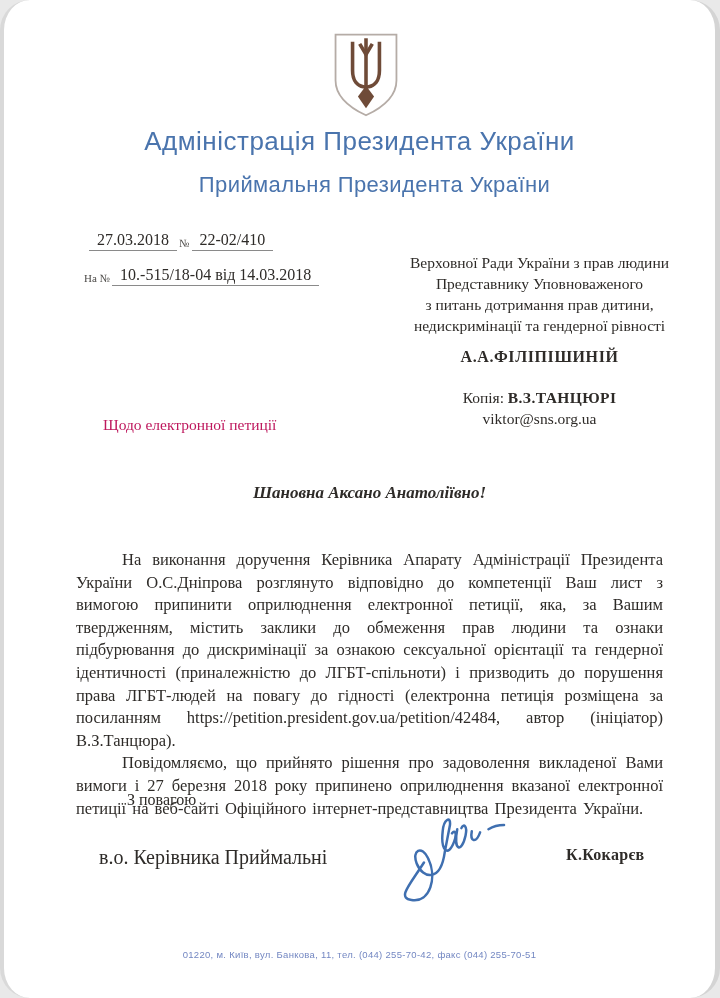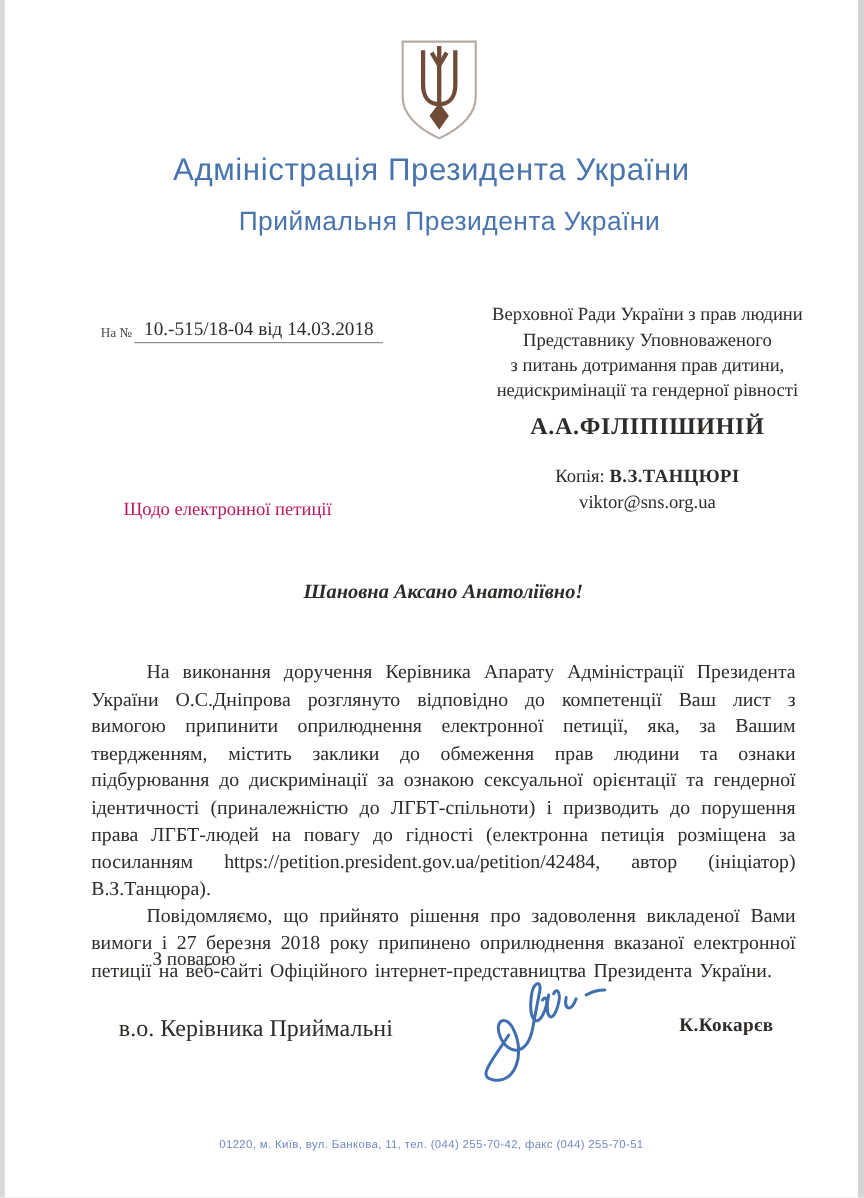--- a/index.html
+++ b/index.html
@@ -3,37 +3,37 @@
 <meta charset="utf-8">
 <style>
   :root{
     --header-blue:#4a74ad; --text:#2e2b28; --emblem:#6f4b38; --shield:#b5aca6;
     --sig:#3f6fb0; --footer-blue:#7387c2; --rule:#8a8a8a;
   }
   html,body{margin:0;padding:0;background:#e9e9e9;}
   .page{
     position:relative; width:720px; height:998px; margin:0 auto; background:#ffffff;
     box-sizing:border-box; border-left:4px solid #d9d9d9; border-right:5px solid #d4d4d4;
-    font-family:"Liberation Serif", serif; color:var(--text); overflow:hidden;
+    font-family:"Liberation Serif", serif; color:var(--text); overflow:hidden;border-radius:30px;
   }
   .abs{position:absolute;}
   
   .emblem{left:324px; top:32px; width:76px; height:86px;}
   .org1{left:0; top:126px; width:100%; text-align:center; font-family:"Liberation Sans",sans-serif;
         font-size:26px; color:var(--header-blue); letter-spacing:0.5px;}
   .org2{left:0; top:172px; width:100%; text-align:center; font-family:"Liberation Sans",sans-serif;
         font-size:22px; color:var(--header-blue); letter-spacing:0.4px;margin-left:15px;}
   
   .date-row{left:85px; top:231px; font-size:16px;}
   .reply-row{left:78px; top:266px; font-size:16px;}
   .u{border-bottom:1px solid var(--rule); padding:0 8px 2px 8px;}
   .lbl{font-size:11px; color:#4c4a47; padding:0 2px; vertical-align:-2px;}
   
   .addressee{left:378px; top:252px; width:315px; text-align:center; font-size:15.5px; line-height:21px;}
-  .addr-name{margin-top:10px; font-weight:bold; font-size:20px; letter-spacing:0.6px;}
+  .addr-name{margin-top:10px; font-weight:bold; font-size:16px; letter-spacing:0.6px;}
   .copy-row{margin-top:20px; font-size:15.5px;}
   .copy-name{font-weight:bold; letter-spacing:0.4px;}
   .email{font-size:15.5px;}
   
   .subject{left:99px; top:416px; font-size:15.5px; color:#be185d;}
   .salutation{left:72px; top:483px; width:587px; text-align:center; font-weight:bold; font-style:italic; font-size:17px;}
   
   .body-text{left:72px; top:509px; width:587px; font-size:16.5px; line-height:22.6px; text-align:justify; word-spacing:2px;margin-top:40px;}
   .body-text p{margin:0; text-indent:46px;}
   
@@ -59,20 +59,23 @@
         <path d="M42,9 V64"></path>
         <path d="M36,15 L42,25 L48,15"></path>
       </g>
       <path d="M42,60 L33,72 L42,85 L51,72 Z" fill="var(--emblem)"></path>
     </svg>
   </div>
 
   <div class="abs org1">Адміністрація Президента України</div>
   <div class="abs org2">Приймальня Президента України</div>
 
+  <div class="abs date-row">
+    <span class="u">27.03.2018</span><span class="lbl">№</span><span class="u">22-02/410</span>
+  </div>
   <div class="abs reply-row">
     <span class="lbl">На №</span><span class="u">10.-515/18-04 від 14.03.2018</span>
   </div>
 
   <div class="abs addressee">
     <div>Верховної Ради України з прав людини</div>
     <div>Представнику Уповноваженого</div>
     <div>з питань дотримання прав дитини,</div>
     <div>недискримінації та гендерної рівності</div>
     <div class="addr-name">А.А.ФІЛІПІШИНІЙ</div>

